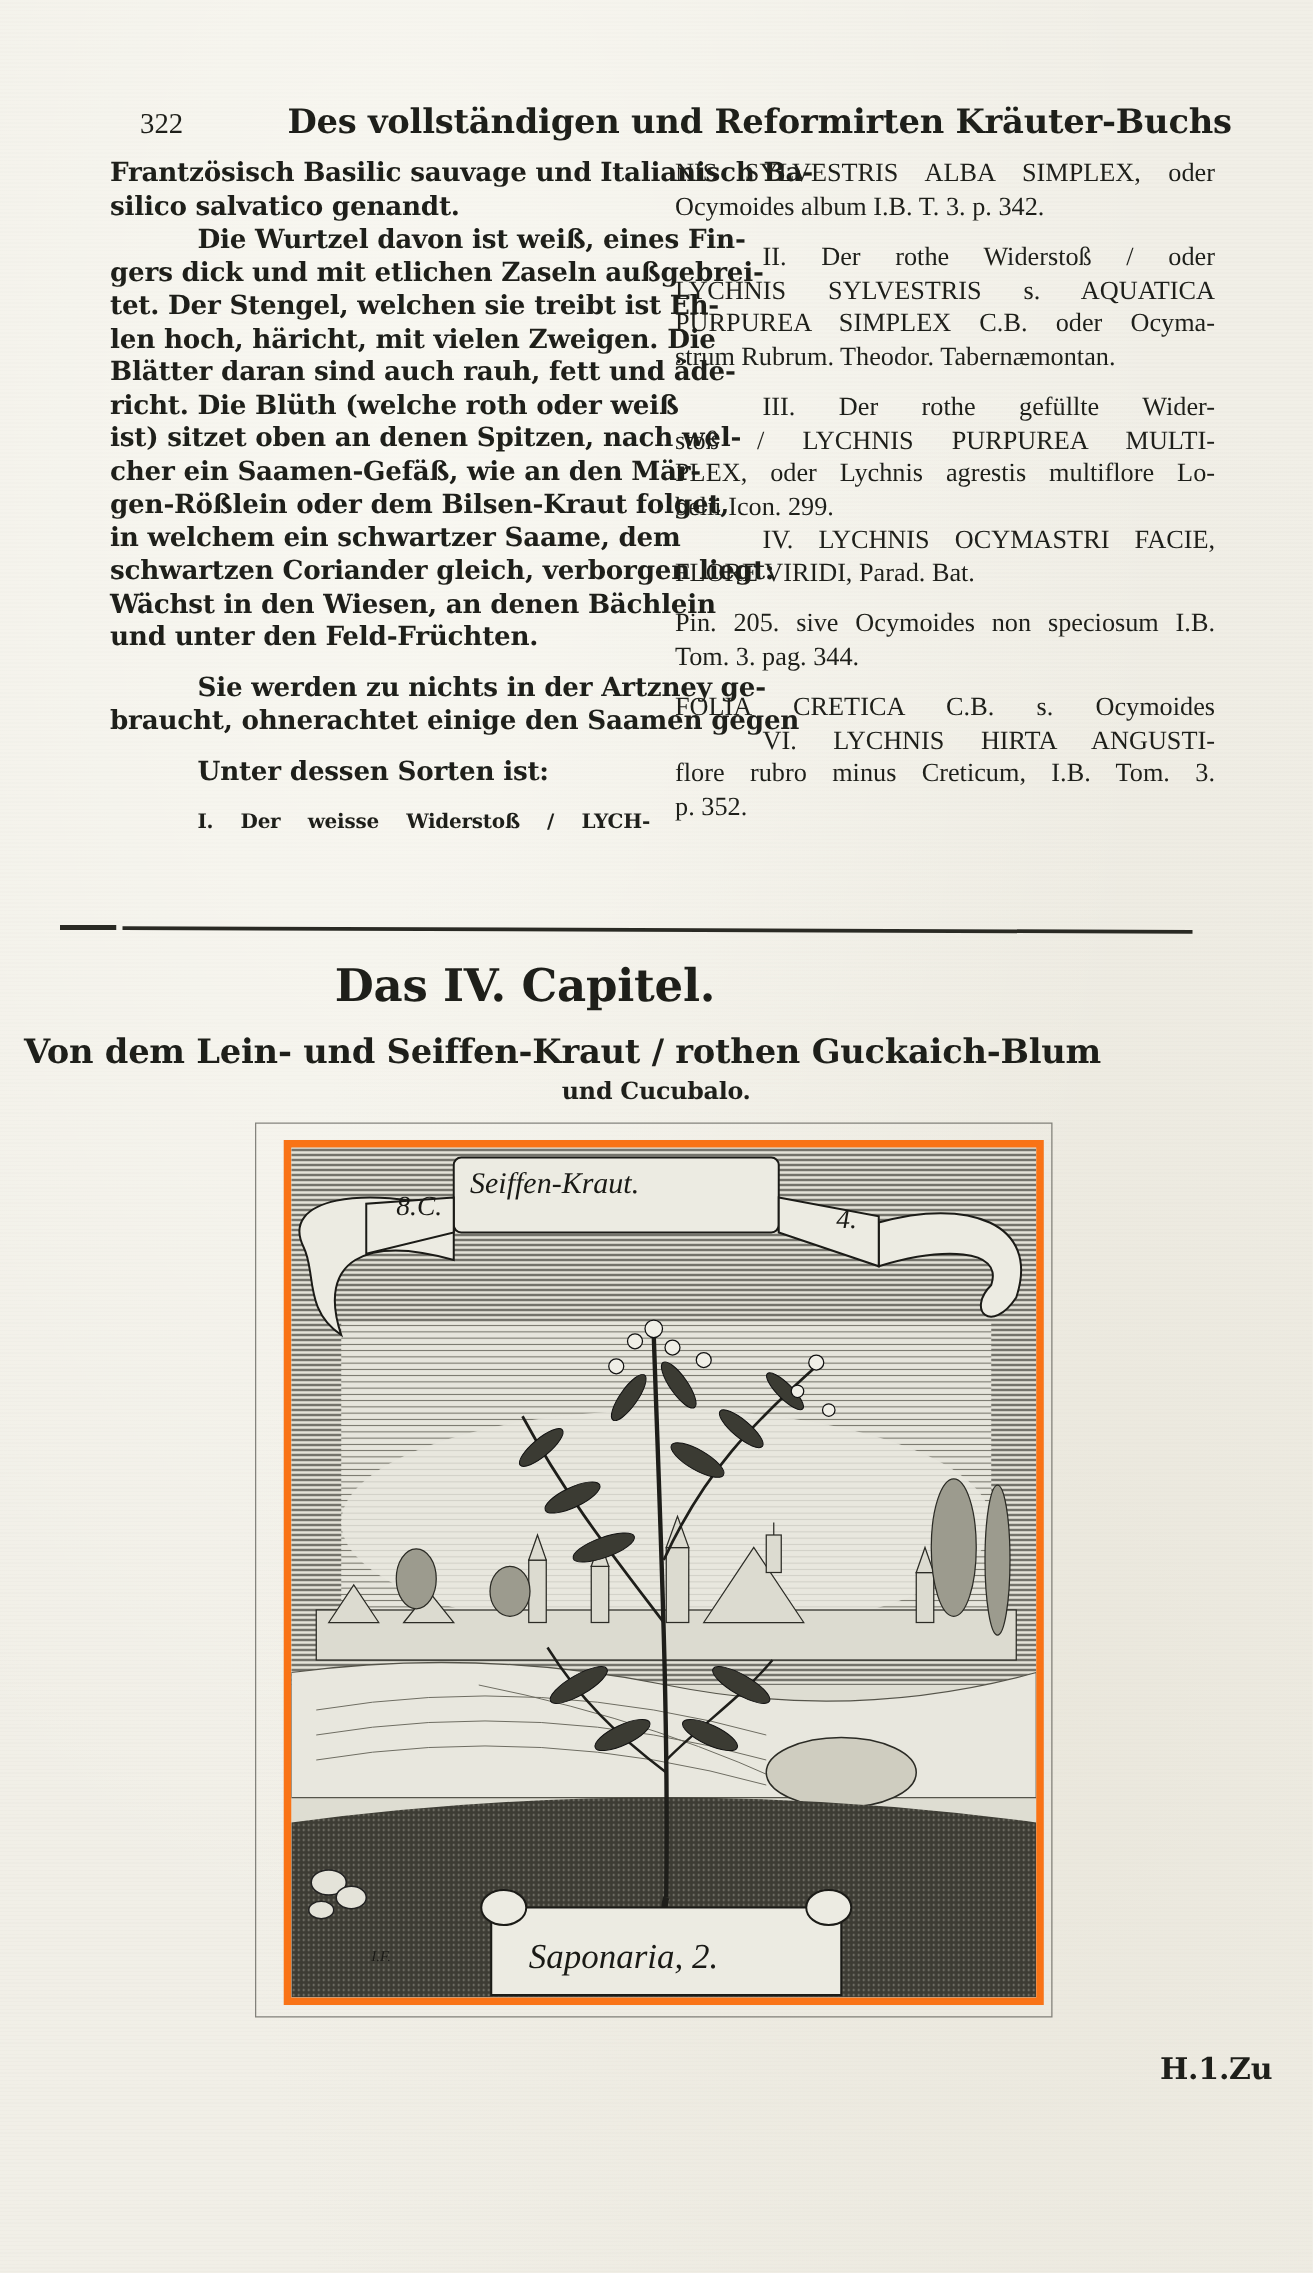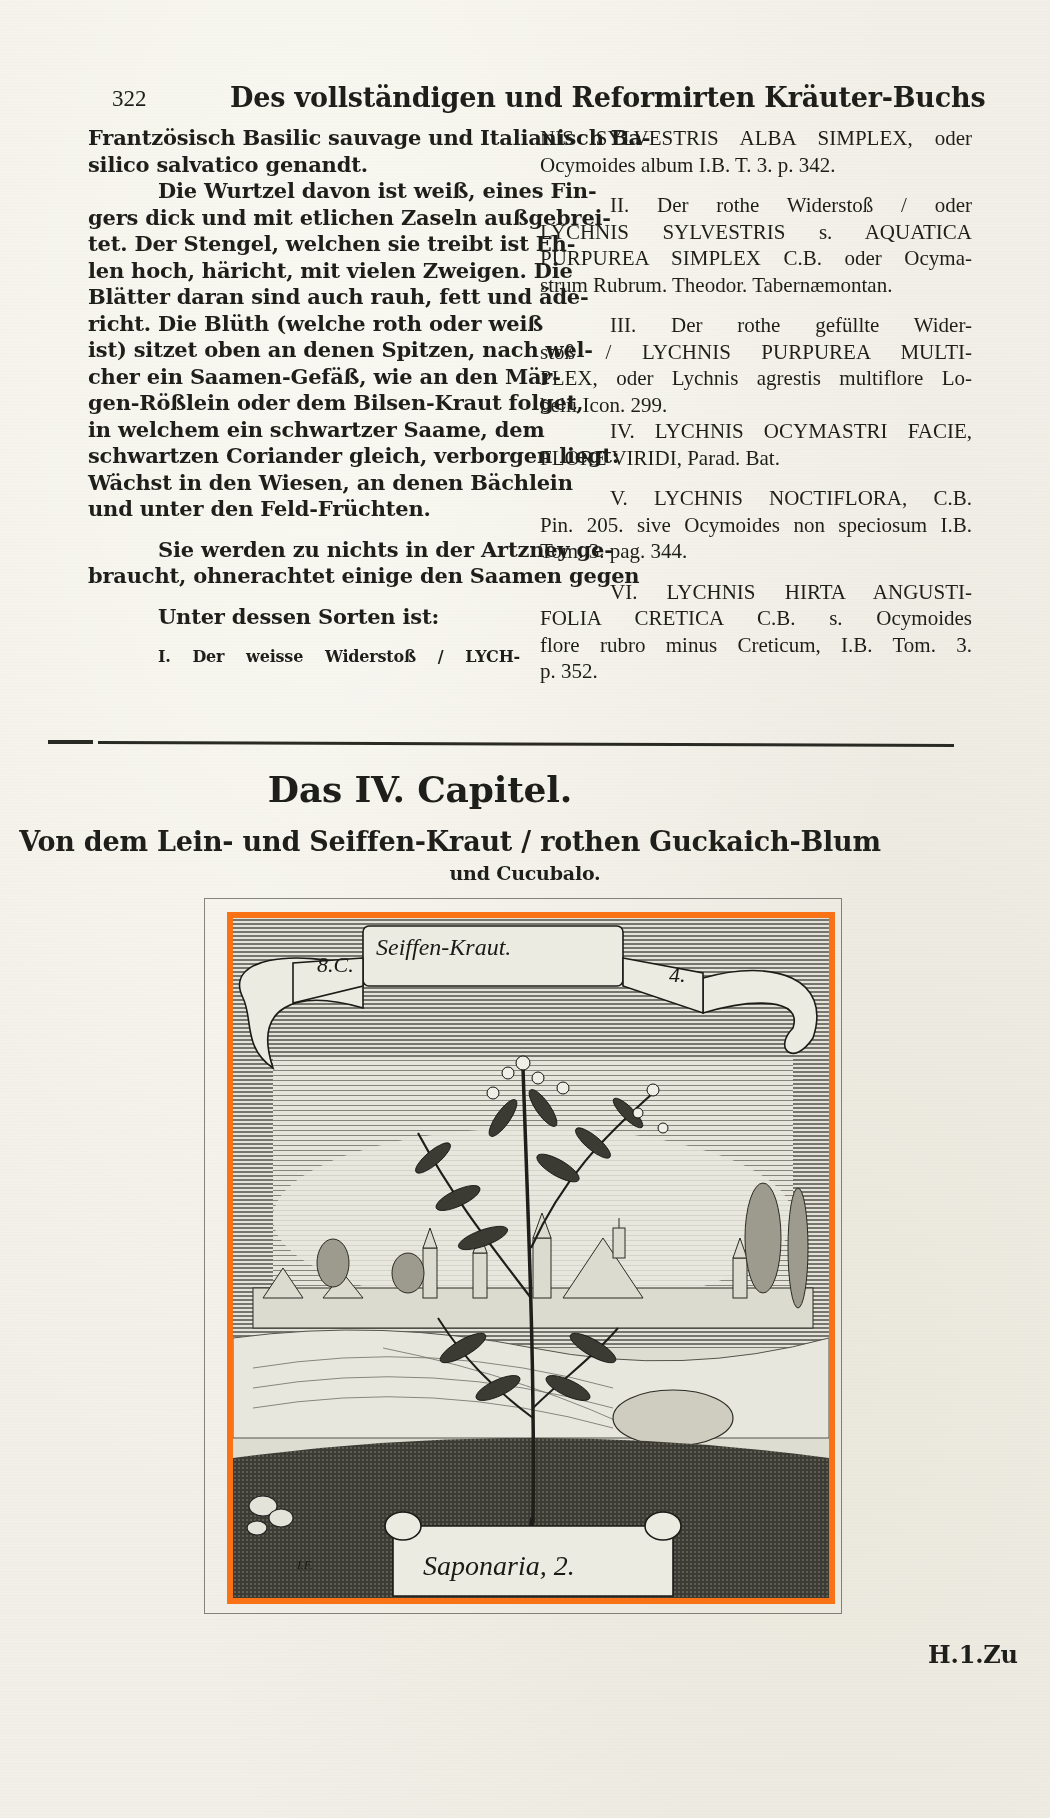--- a/index.html
+++ b/index.html
@@ -92,26 +92,25 @@
   <span class="line">PURPUREA SIMPLEX C.B. oder Ocyma-</span>
   <span class="line last">strum Rubrum. Theodor. Tabernæmontan.</span>
   <div class="gap"></div>
   <span class="line indent">III. Der rothe gefüllte Wider-</span>
   <span class="line">stoß / LYCHNIS PURPUREA MULTI-</span>
   <span class="line">PLEX, oder Lychnis agrestis multiflore Lo-</span>
   <span class="line last">belii Icon. 299.</span>
   <span class="line indent">IV. LYCHNIS OCYMASTRI FACIE,</span>
   <span class="line last">FLORE VIRIDI, Parad. Bat.</span>
   <div class="gap"></div>
-  <span class="line indent">V. LYCHNIS NOCTIFLORA, C.B.</span>
   <span class="line">Pin. 205. sive Ocymoides non speciosum I.B.</span>
   <span class="line last">Tom. 3. pag. 344.</span>
   <div class="gap"></div>
+  <span class="line">FOLIA CRETICA C.B. s. Ocymoides</span>
   <span class="line indent">VI. LYCHNIS HIRTA ANGUSTI-</span>
-  <span class="line">FOLIA CRETICA C.B. s. Ocymoides</span>
   <span class="line">flore rubro minus Creticum, I.B. Tom. 3.</span>
   <span class="line last">p. 352.</span>
 </div>
 
 <div id="rule-a" class="abs"></div>
 <div id="rule-b" class="abs"></div>
 
 <div id="chap-title" class="abs fraktur">Das IV. Capitel.</div>
 <div id="chap-sub" class="abs fraktur">Von dem Lein- und Seiffen-Kraut / rothen Guckaich-Blum</div>
 <div id="chap-sub2" class="abs fraktur">und Cucubalo.</div>

